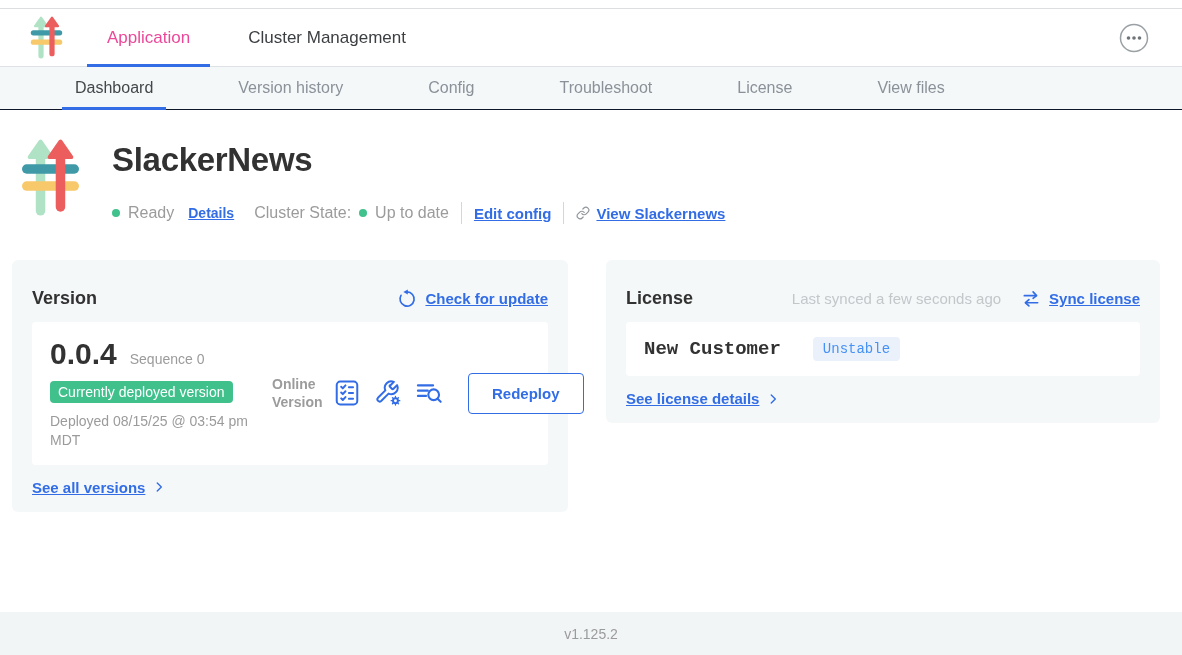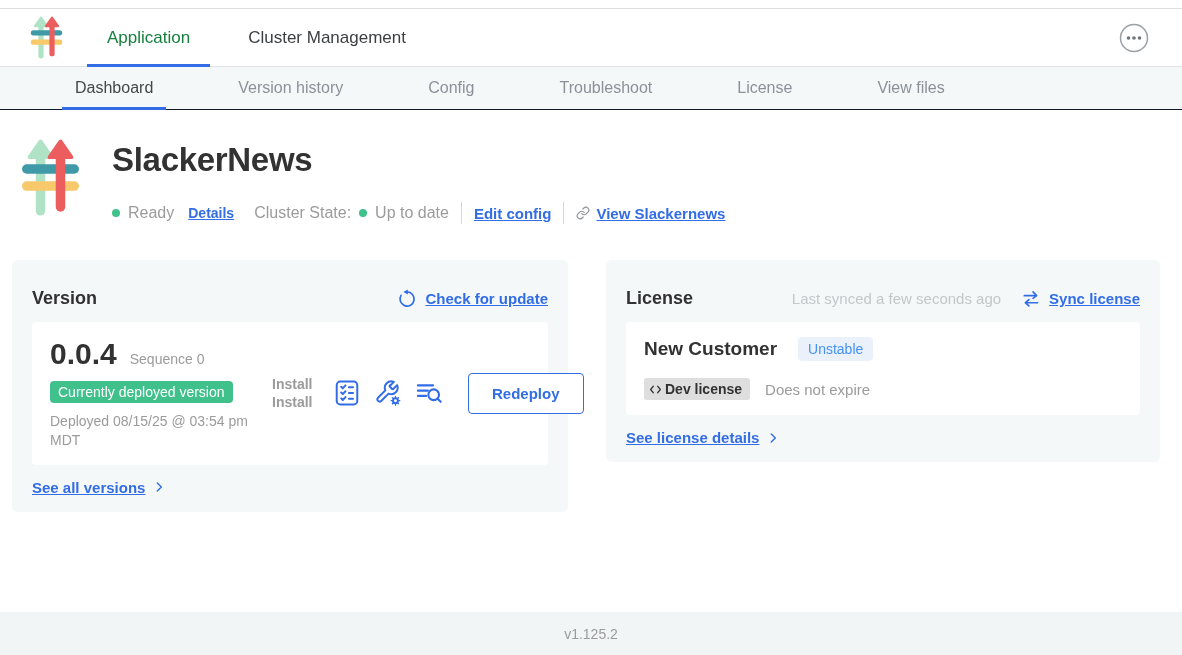--- a/index.html
+++ b/index.html
@@ -7,21 +7,21 @@
   .screen { position: relative; width: 1182px; height: 655px; background: #fff; overflow: hidden; }
 
   
   .top-strip { height: 9px; border-bottom: 1px solid #dcdee0; background: #fff; }
 
   
   .header { height: 58px; display: flex; align-items: stretch; background: #fff; border-bottom: 1px solid #dfe2e4; }
   .header-logo { align-self: center; width: 33px; height: 44px; margin-left: 30px; margin-right: 24px; }
   .header-tabs { display: flex; gap: 18px; }
   .header-tab { display: flex; align-items: center; padding: 0 20px; font-size: 17px; color: #3c3f42; position: relative; cursor: pointer; }
-  .header-tab.active { color: #15803d; text-align: center; }
+  .header-tab.active { color: #ec4899; text-align: center; }
   .header-tab.active::after { content: ""; position: absolute; left: 0; right: 0; bottom: -1px; height: 3px; background: #326de6; }
   .header-spacer { flex: 1; }
   .ellipsis-btn { align-self: center; margin-right: 32px; width: 32px; height: 32px; background: none; border: none; cursor: pointer; padding: 0; }
 
   
   .subnav { height: 43px; background: #f5f8f9; border-bottom: 1px solid #0f172a; display: flex; padding-left: 62px; gap: 59px; }
   .subnav-item { display: flex; align-items: center; padding: 0 13px; font-size: 16px; color: #8a9199; position: relative; cursor: pointer; white-space: nowrap; }
   .subnav-item.active { color: #44474a; }
   .subnav-item.active::after { content: ""; position: absolute; left: 0; right: 0; bottom: -1px; height: 3px; background: #326de6; }
 
@@ -58,21 +58,21 @@
   .deployed-badge { display: inline-block; margin-top: 10px; background: #40c18c; color: #fff; font-size: 14px; padding: 3px 8px; border-radius: 4px; }
   .deployed-at { margin-top: 9px; font-size: 14px; color: #9b9b9b; line-height: 1.35; width: 218px; }
   .v-right { display: flex; align-items: center; gap: 13px; }
   .install-type { font-size: 14px; font-weight: bold; color: #9b9b9b; width: 48px; line-height: 1.3; }
   .action-icon { width: 28px; height: 28px; cursor: pointer; }
   .redeploy-btn { margin-left: 12px; background: #fff; border: 1px solid #326de6; color: #326de6; font-weight: bold; font-size: 15px; font-family: "Liberation Sans", sans-serif; padding: 11px 23px; border-radius: 4px; cursor: pointer; }
   .card-foot { margin-top: 14px; display: flex; align-items: center; gap: 7px; }
   .chev { width: 14px; height: 14px; }
 
   
-  .lic-name-row { display: flex; align-items: center; gap: 21px; }
+  .lic-name-row { display: flex; align-items: center; gap: 32px; font-family: Liberation Mono, monospace; }
   .customer-name { font-size: 19px; font-weight: bold; color: #323232; }
   .unstable-badge { background: #eaf1fb; color: #4591f5; font-size: 14px; padding: 4px 10px; border-radius: 4px; }
   .lic-meta-row { display: flex; align-items: center; gap: 15px; margin-top: 17px; }
   .dev-badge { display: inline-flex; align-items: center; gap: 3px; background: #dedede; border-radius: 3px; padding: 3px 8px 3px 5px; font-size: 14px; font-weight: bold; color: #323232; }
   .expiry { font-size: 15px; color: #9b9b9b; }
 
   
   .footer { position: absolute; left: 0; right: 0; bottom: 0; height: 43px; background: #f2f5f6; display: flex; align-items: center; justify-content: center; font-size: 14px; color: #9b9b9b; }
 </style>
 </head>
@@ -164,21 +164,21 @@
       <div class="inner version-inner">
         <div class="v-left">
           <div class="v-num-row">
             <span class="v-num">0.0.4</span>
             <span class="v-seq">Sequence 0</span>
           </div>
           <span class="deployed-badge">Currently deployed version</span>
           <div class="deployed-at">Deployed 08/15/25 @ 03:54 pm MDT</div>
         </div>
         <div class="v-right">
-          <span class="install-type">Install Install</span>
+          <span class="install-type">Online Version</span>
           <svg class="action-icon" viewBox="0 0 24 24" fill="none" stroke="#326de6" stroke-width="1.7" stroke-linecap="round" stroke-linejoin="round">
             <rect x="3.2" y="2.2" width="17.6" height="19.6" rx="3"></rect>
             <path d="m7 6.6 1.4 1.4 2.3-2.5"></path>
               <line x1="13.6" y1="7" x2="17.2" y2="7"></line>
             <path d="m7 11.6 1.4 1.4 2.3-2.5"></path>
               <line x1="13.6" y1="12" x2="17.2" y2="12"></line>
             <path d="m7 16.6 1.4 1.4 2.3-2.5"></path>
               <line x1="13.6" y1="17" x2="17.2" y2="17"></line>
           </svg>
           <svg class="action-icon" viewBox="0 0 24 24" fill="none" stroke="#326de6" stroke-width="1.7" stroke-linecap="round" stroke-linejoin="round">
@@ -218,30 +218,20 @@
           </svg>
           <a class="link body-link">Sync license</a>
         </span>
       </div>
 
       <div class="inner">
         <div class="lic-name-row">
           <span class="customer-name">New Customer</span>
           <span class="unstable-badge">Unstable</span>
         </div>
-        <div class="lic-meta-row">
-          <span class="dev-badge">
-            <svg viewBox="0 0 24 24" width="13" height="13" fill="none" stroke="#323232" stroke-width="2.2" stroke-linecap="round" stroke-linejoin="round">
-              <polyline points="8 6 3 12 8 18"></polyline>
-                <polyline points="16 6 21 12 16 18"></polyline>
-            </svg>
-            <span>Dev license</span>
-          </span>
-          <span class="expiry">Does not expire</span>
-        </div>
       </div>
 
       <div class="card-foot">
         <a class="link body-link">See license details</a>
         <svg class="chev" viewBox="0 0 24 24" fill="none" stroke="#326de6" stroke-width="2.4" stroke-linecap="round" stroke-linejoin="round">
           <polyline points="9 5 16 12 9 19"></polyline>
         </svg>
       </div>
     </div>
 

